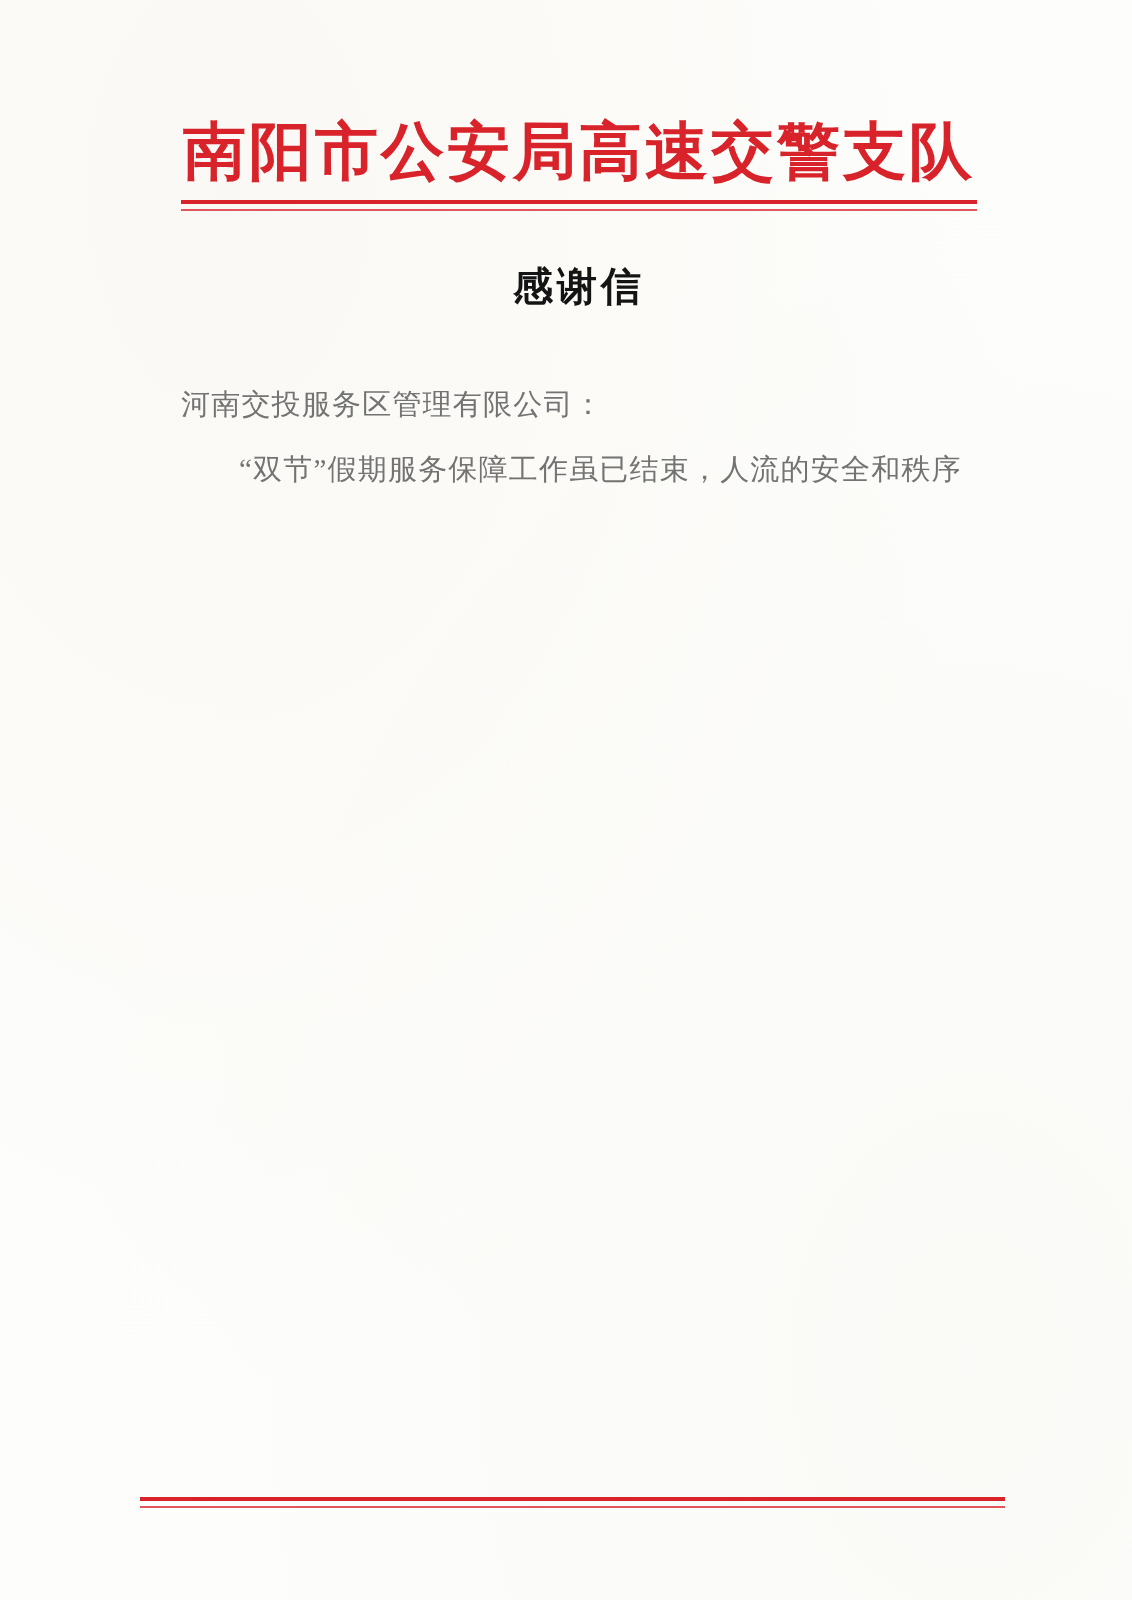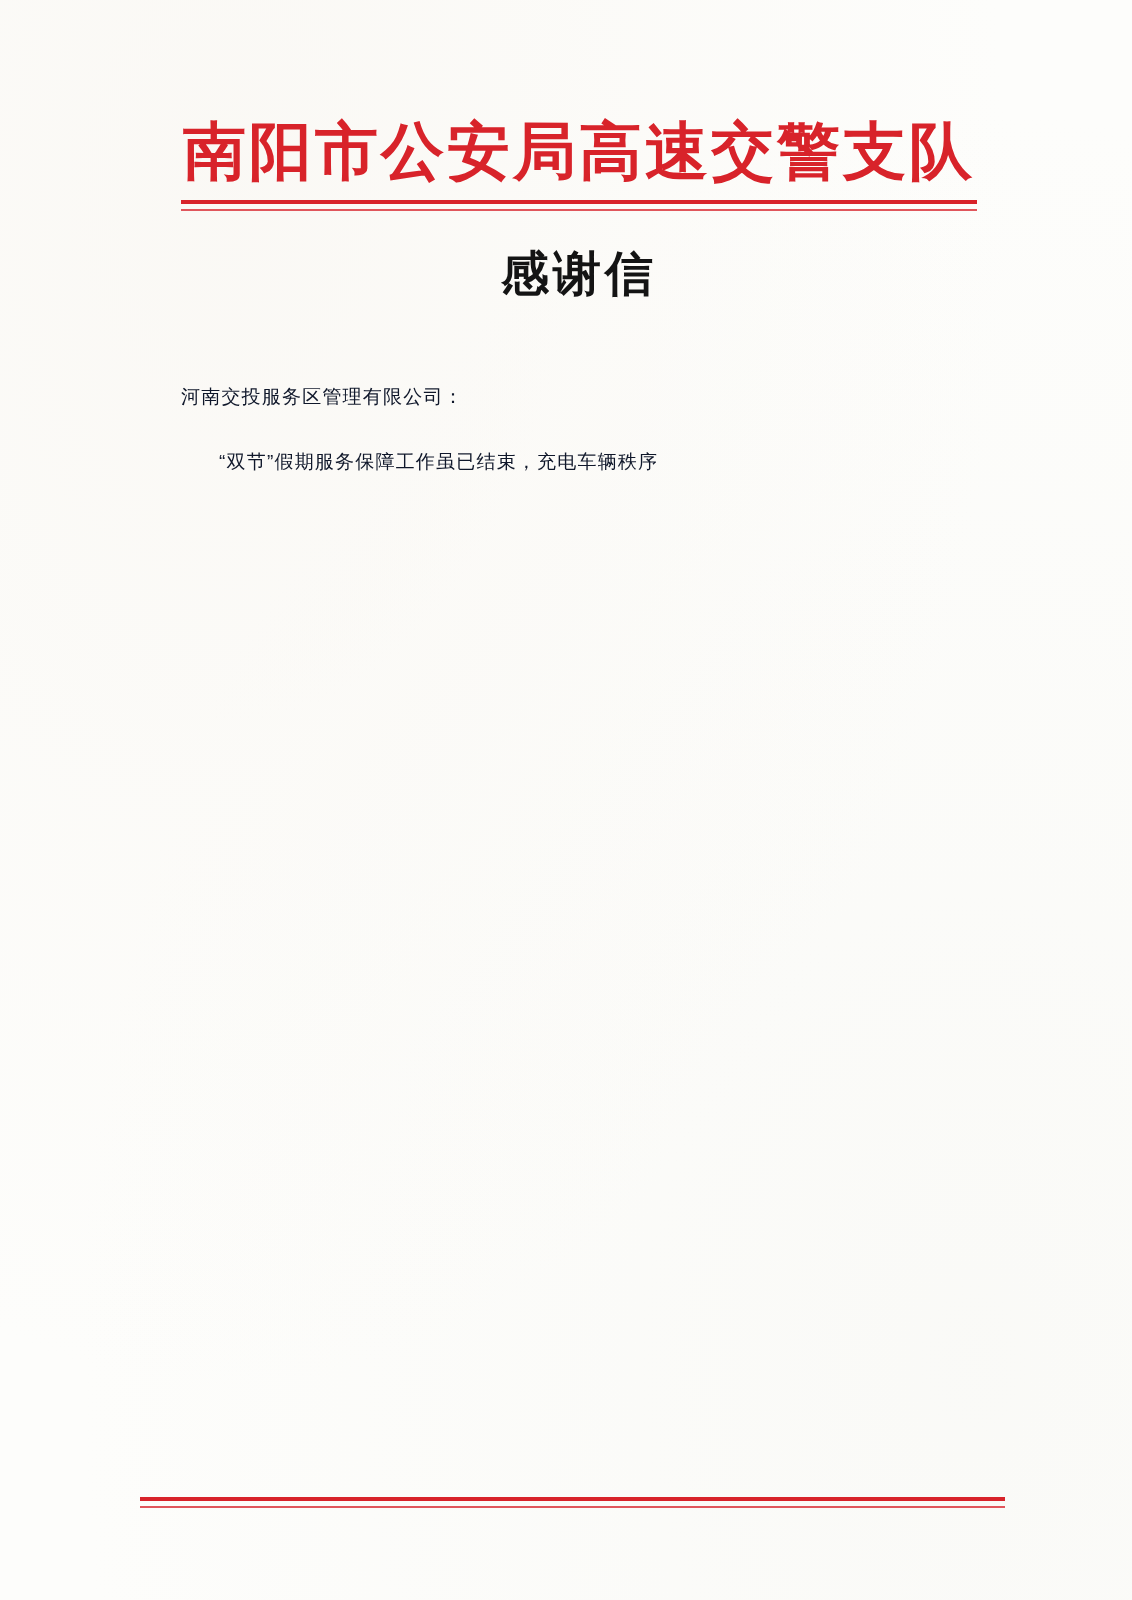--- a/index.html
+++ b/index.html
@@ -62,33 +62,33 @@
     height: 5px;
   }
   .rule-thin {
     height: 2px;
     background: #e0565c;
     width: 100%;
   }
   .doc-title {
     text-align: center;
     font-weight: bold;
-    font-size: 48px;
+    font-size: 40px;
     letter-spacing: 4px;
-    margin-top: 31px;
+    margin-top: 48px;
     color: #141414;
     font-family: "DejaVu Sans", "Liberation Sans", sans-serif;
   }
   .body-text {
     margin-top: 58px;
-    font-size: 19px;
+    font-size: 29px;
     line-height: 65px;
     letter-spacing: 1.2px;
-    color: #0f172a;
-    font-family: Liberation Sans, sans-serif;
+    color: #737373;
+    font-family: Liberation Serif, serif;
   }
   .salutation {
     text-align: left;
   }
   .para {
     text-indent: 2em;
     text-align: justify;
     text-justify: inter-ideograph;
   }
   .footer-rules {
@@ -122,21 +122,21 @@
         <div class="rule-thick"></div>
         <div class="rule-gap"></div>
         <div class="rule-thin"></div>
       </div>
     </div>
 
     <div class="doc-title">感谢信</div>
 
     <div class="body-text">
       <div class="salutation">河南交投服务区管理有限公司：</div>
-      <div class="para">“双节”假期服务保障工作虽已结束，充电车辆秩序</div>
+      <div class="para">“双节”假期服务保障工作虽已结束，人流的安全和秩序</div>
     </div>
 
   </div>
 
   <div class="footer-rules">
     <div class="footer-thick"></div>
     <div class="footer-gap"></div>
     <div class="footer-thin"></div>
   </div>
 

